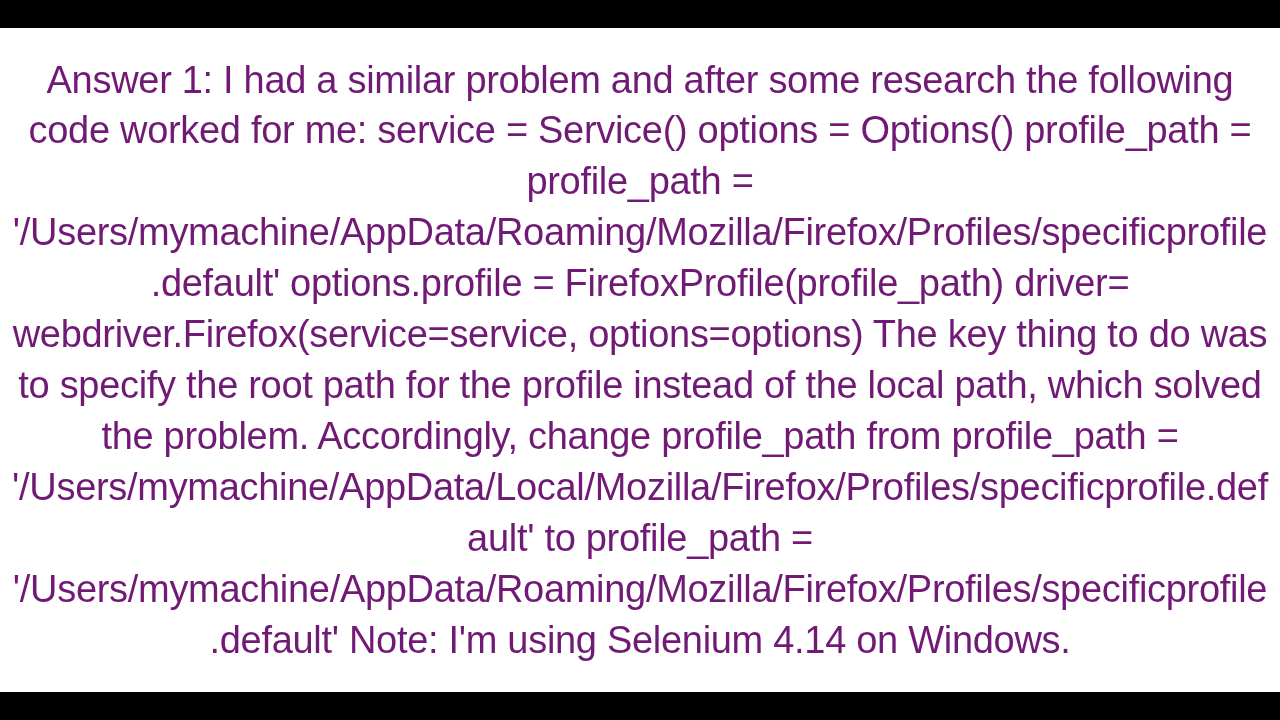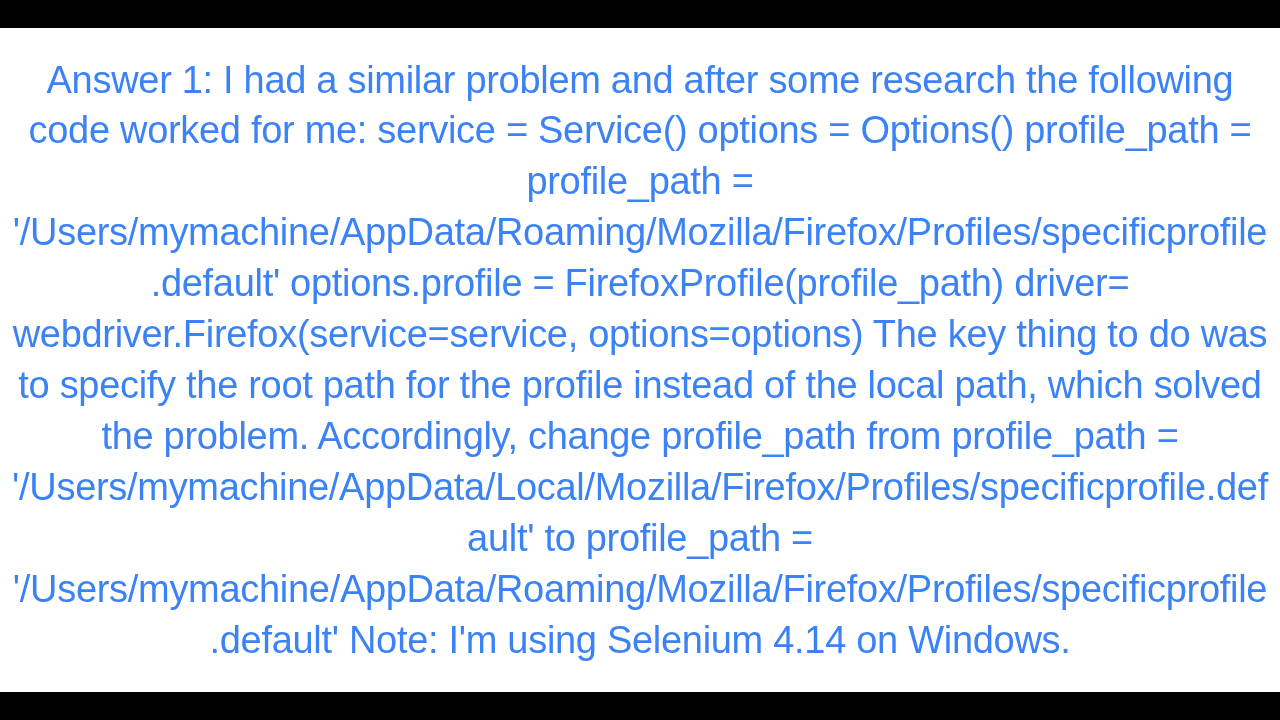--- a/index.html
+++ b/index.html
@@ -30,21 +30,21 @@
       background: #fff;
       display: flex;
       align-items: center;
       justify-content: center;
       padding: 0 10px;
     }
     .text-block {
       font-family: Arial, Helvetica, sans-serif;
       font-size: 38px;
       line-height: 1.34;
-      color: #3b82f6;
+      color: #701a75;
       text-align: center;
       width: 100%;
       word-break: break-word;
       letter-spacing: -0.3px;
     }
   </style>
 </head>
 <body>
 
 <div class="top-bar"></div>

